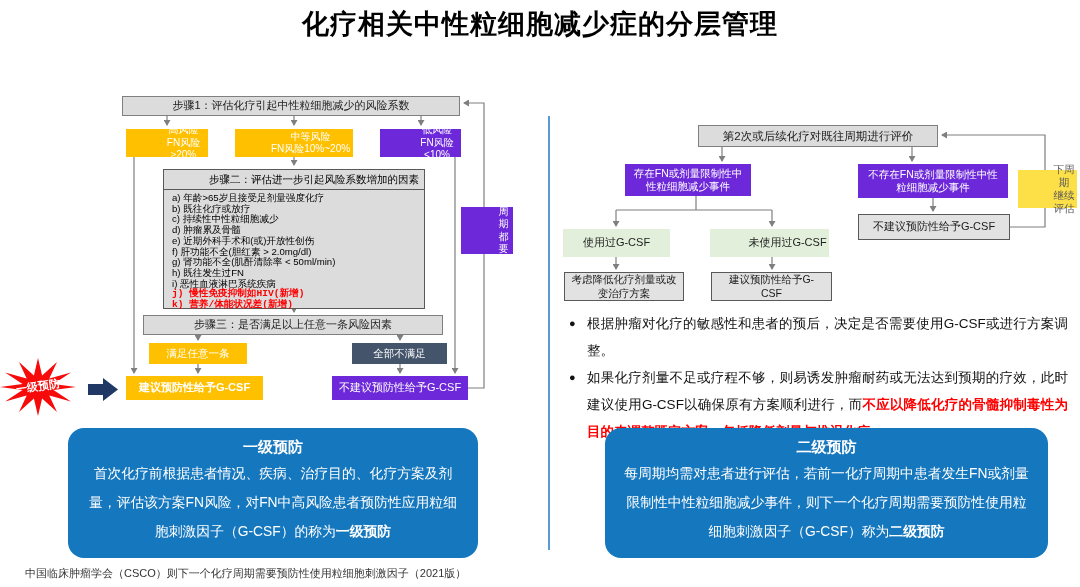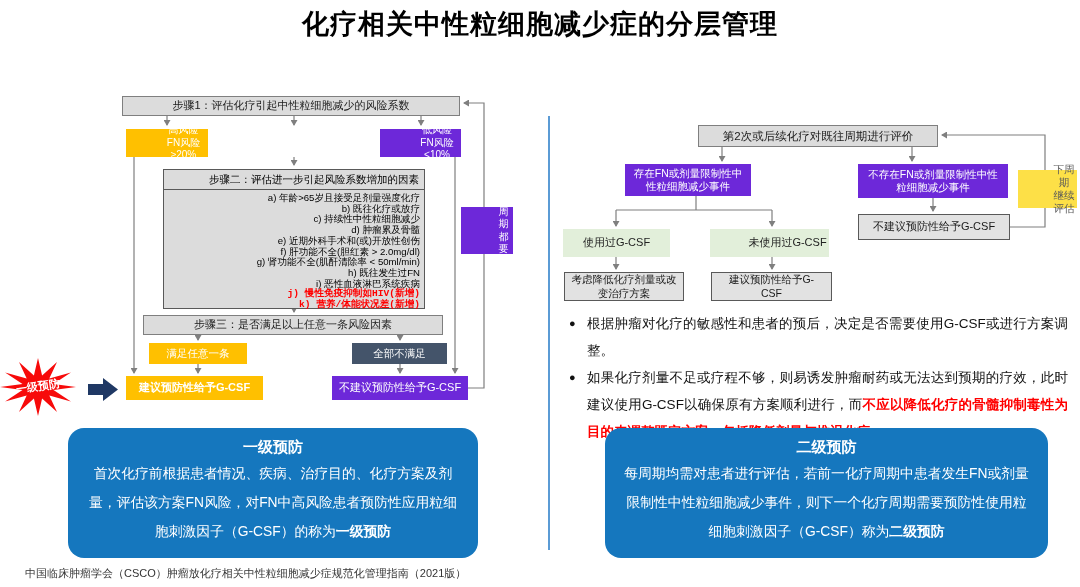--- a/index.html
+++ b/index.html
@@ -16,21 +16,21 @@
   .slate{background:#44546A;color:#fff;}
   .green{background:#E2EFDA;color:#222;}
   .cream{background:#fde047;color:#595959;}
   .bold{font-weight:bold;}
   #page-title{position:absolute;left:0;top:6px;width:100%;text-align:center;
               font-size:27px;font-weight:bold;letter-spacing:1px;z-index:2;}
   #step2{position:absolute;left:163px;top:169px;width:262px;height:140px;
          background:#DCDCDC;border:1px solid #595959;box-sizing:border-box;z-index:2;}
   #step2-title{height:19px;border-bottom:1px solid #595959;display:flex;align-items:center;
                justify-content:center;font-size:10.5px;padding-left:40px;}
-  #step2-list{padding:3px 4px 0 8px;font-size:9.6px;line-height:10.7px;text-align:right;}
+  #step2-list{padding:3px 4px 0 8px;font-size:9.6px;line-height:10.7px;text-align:left;}
   .new-item{color:#FF0000;font-weight:bold;font-family:Liberation Mono, monospace;}
   .divider{position:absolute;left:548px;top:116px;width:2px;height:434px;background:#5B9BD5;z-index:1;}
   #bullets{position:absolute;left:563px;top:310px;width:505px;font-size:13.5px;
            line-height:27px;color:#111;font-weight:500;z-index:2;}
   .bullet{position:relative;padding-left:24px;text-align:justify;}
   .bullet .dot{position:absolute;left:6px;top:0;font-size:11px;}
   .red-bold{color:#FF0000;font-weight:bold;}
   .bluebox{position:absolute;top:428px;height:130px;background:#1577BE;border-radius:16px;
            color:#fff;z-index:2;padding:10px 16px 0 16px;box-sizing:border-box;text-align:center;}
   .bluebox .bb-title{font-size:15px;font-weight:bold;margin-bottom:2px;}
@@ -83,20 +83,22 @@
 
     <polygon points="88,384 103,384 103,378 118,389.5 103,401 103,395 88,395" fill="#1F3864"></polygon>
   </svg>
 
   <div class="divider"></div>
 
   <div class="box gray" style="left:122px;top:96px;width:338px;height:20px;font-size:11px;">步骤1：评估化疗引起中性粒细胞减少的风险系数</div>
 
   <div class="box gold pre" style="left:126px;top:129px;width:82px;height:28px;font-size:10px;">高风险
 FN风险≥20%</div>
+  <div class="box gold pre" style="left:235px;top:129px;width:118px;height:28px;font-size:10px;">中等风险
+FN风险10%~20%</div>
   <div class="box navy pre" style="left:380px;top:129px;width:81px;height:28px;font-size:10px;">低风险
 FN风险&lt;10%</div>
 
   <div id="step2">
     <div id="step2-title">步骤二：评估进一步引起风险系数增加的因素</div>
     <div id="step2-list">
       <div>a) 年龄&gt;65岁且接受足剂量强度化疗</div>
       <div>b) 既往化疗或放疗</div>
       <div>c) 持续性中性粒细胞减少</div>
       <div>d) 肿瘤累及骨髓</div>
@@ -156,15 +158,15 @@
     </div>
   </div>
 
   <div class="bluebox" style="left:605px;width:443px;">
     <div class="bb-title">二级预防</div>
     <div class="bb-body">
       <span>每周期均需对患者进行评估，若前一化疗周期中患者发生FN或剂量限制性中性粒细胞减少事件，则下一个化疗周期需要预防性使用粒细胞刺激因子（G-CSF）称为</span><b>二级预防</b>
     </div>
   </div>
 
-  <div id="footer">中国临床肿瘤学会（CSCO）肿瘤放化疗相关中性粒细胞减少症规范化管理指南（2021版）</div>
+  <div id="footer">中国临床肿瘤学会（CSCO）则下一个化疗周期需要预防性使用粒细胞刺激因子（2021版）</div>
 
 </div>
 
 </body></html>

